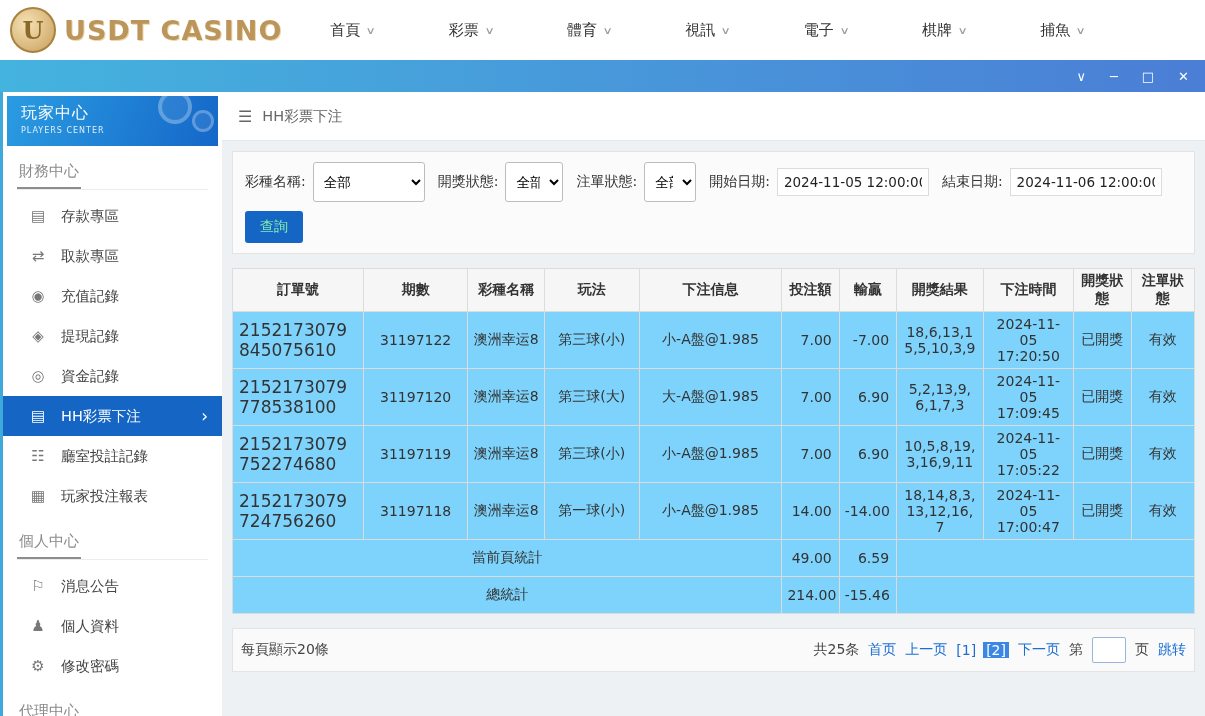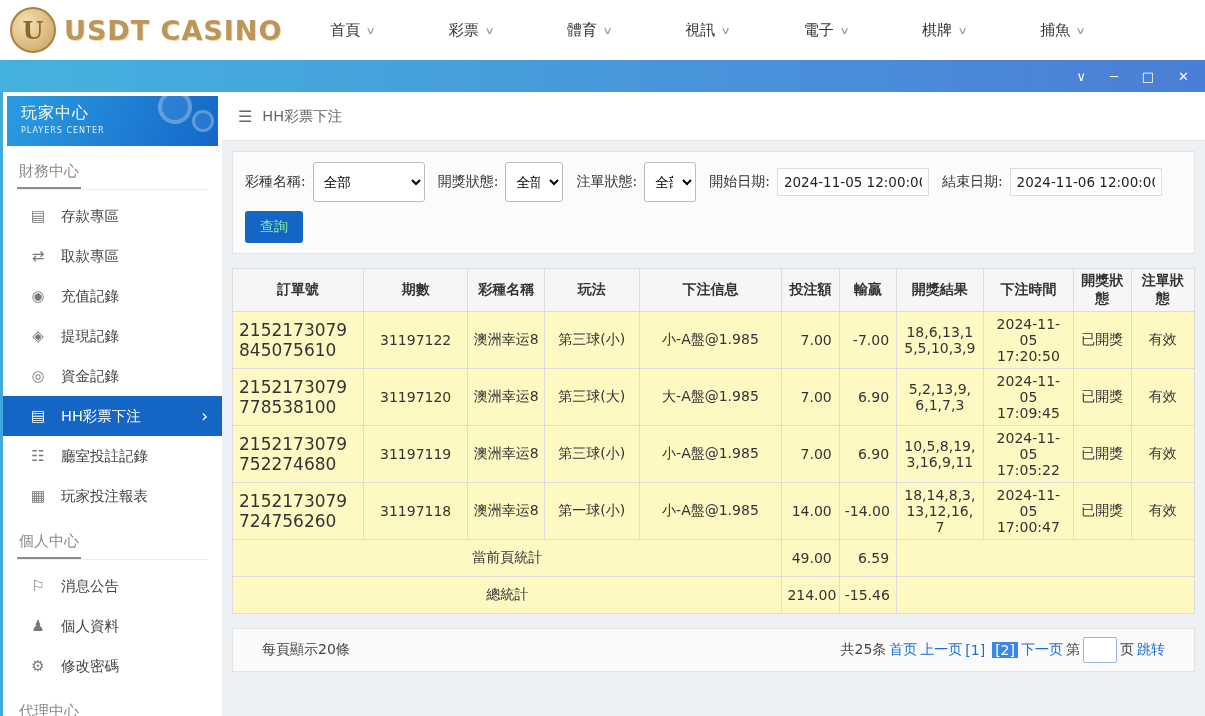--- a/index.html
+++ b/index.html
@@ -68,36 +68,36 @@
     font-size:13.5px; font-family:Liberation Sans, sans-serif; padding:0 6px; }
   .w110 { width:112px; } .w58 { width:58px; } .w52 { width:52px; }
   .date-input { height:28px; width:152px; border:1px solid #dcdcdc; background:#fff;
     font-size:13.5px; font-family:inherit; padding:0 6px; color:#222; }
   .btn-row { margin-top:9px; }
   .search-btn { background:var(--accent-blue); color:#86efac; border:none; border-radius:3px;
     padding:7px 15px; font-size:14px; font-family:inherit; cursor:pointer; }
 
   
   .table-wrap { margin-top:14px; }
-  table { width:100%; border-collapse:collapse; background:#fef9c3; table-layout:fixed;
+  table { width:100%; border-collapse:collapse; background:#7dd3fc; table-layout:fixed;
     font-size:14px; color:#333; }
   th,td { border:1px solid var(--table-border); padding:3px 5px; text-align:center;
     overflow:hidden; }
   th { background:#f6f6f6; font-weight:bold; height:40px; font-size:14px; }
   td { height:57px; }
   td.col0 { text-align:left; font-size:17px; word-break:break-all; padding-left:6px; }
   td.col7 { word-break:break-all; }
   td.c-right { text-align:right; padding-right:7px; }
   tr.sumrow td { height:37px; }
 
   
   .footerbar { margin-top:14px; background:#fafafa; border:1px solid #e3e3e3; height:44px;
-    display:flex; align-items:center; justify-content:space-between; padding:0 29px;
+    display:flex; align-items:center; justify-content:space-between; padding:0 8px;
     font-size:14px; color:#444; }
-  .pager { display:flex; align-items:center; gap:3px; }
+  .pager { display:flex; align-items:center; gap:9px; }
   .pager a { color:var(--link-blue); text-decoration:none; cursor:pointer; }
   .page-current { background:var(--page-current-bg); color:#fff; padding:0 3px; cursor:pointer; }
   .jump-input { width:34px; height:26px; border:1px solid #9ab4e0; border-radius:2px;
     font-size:13px; text-align:center; font-family:inherit; }
 </style>
 </head>
 <body>
 
 <div class="app">
 

